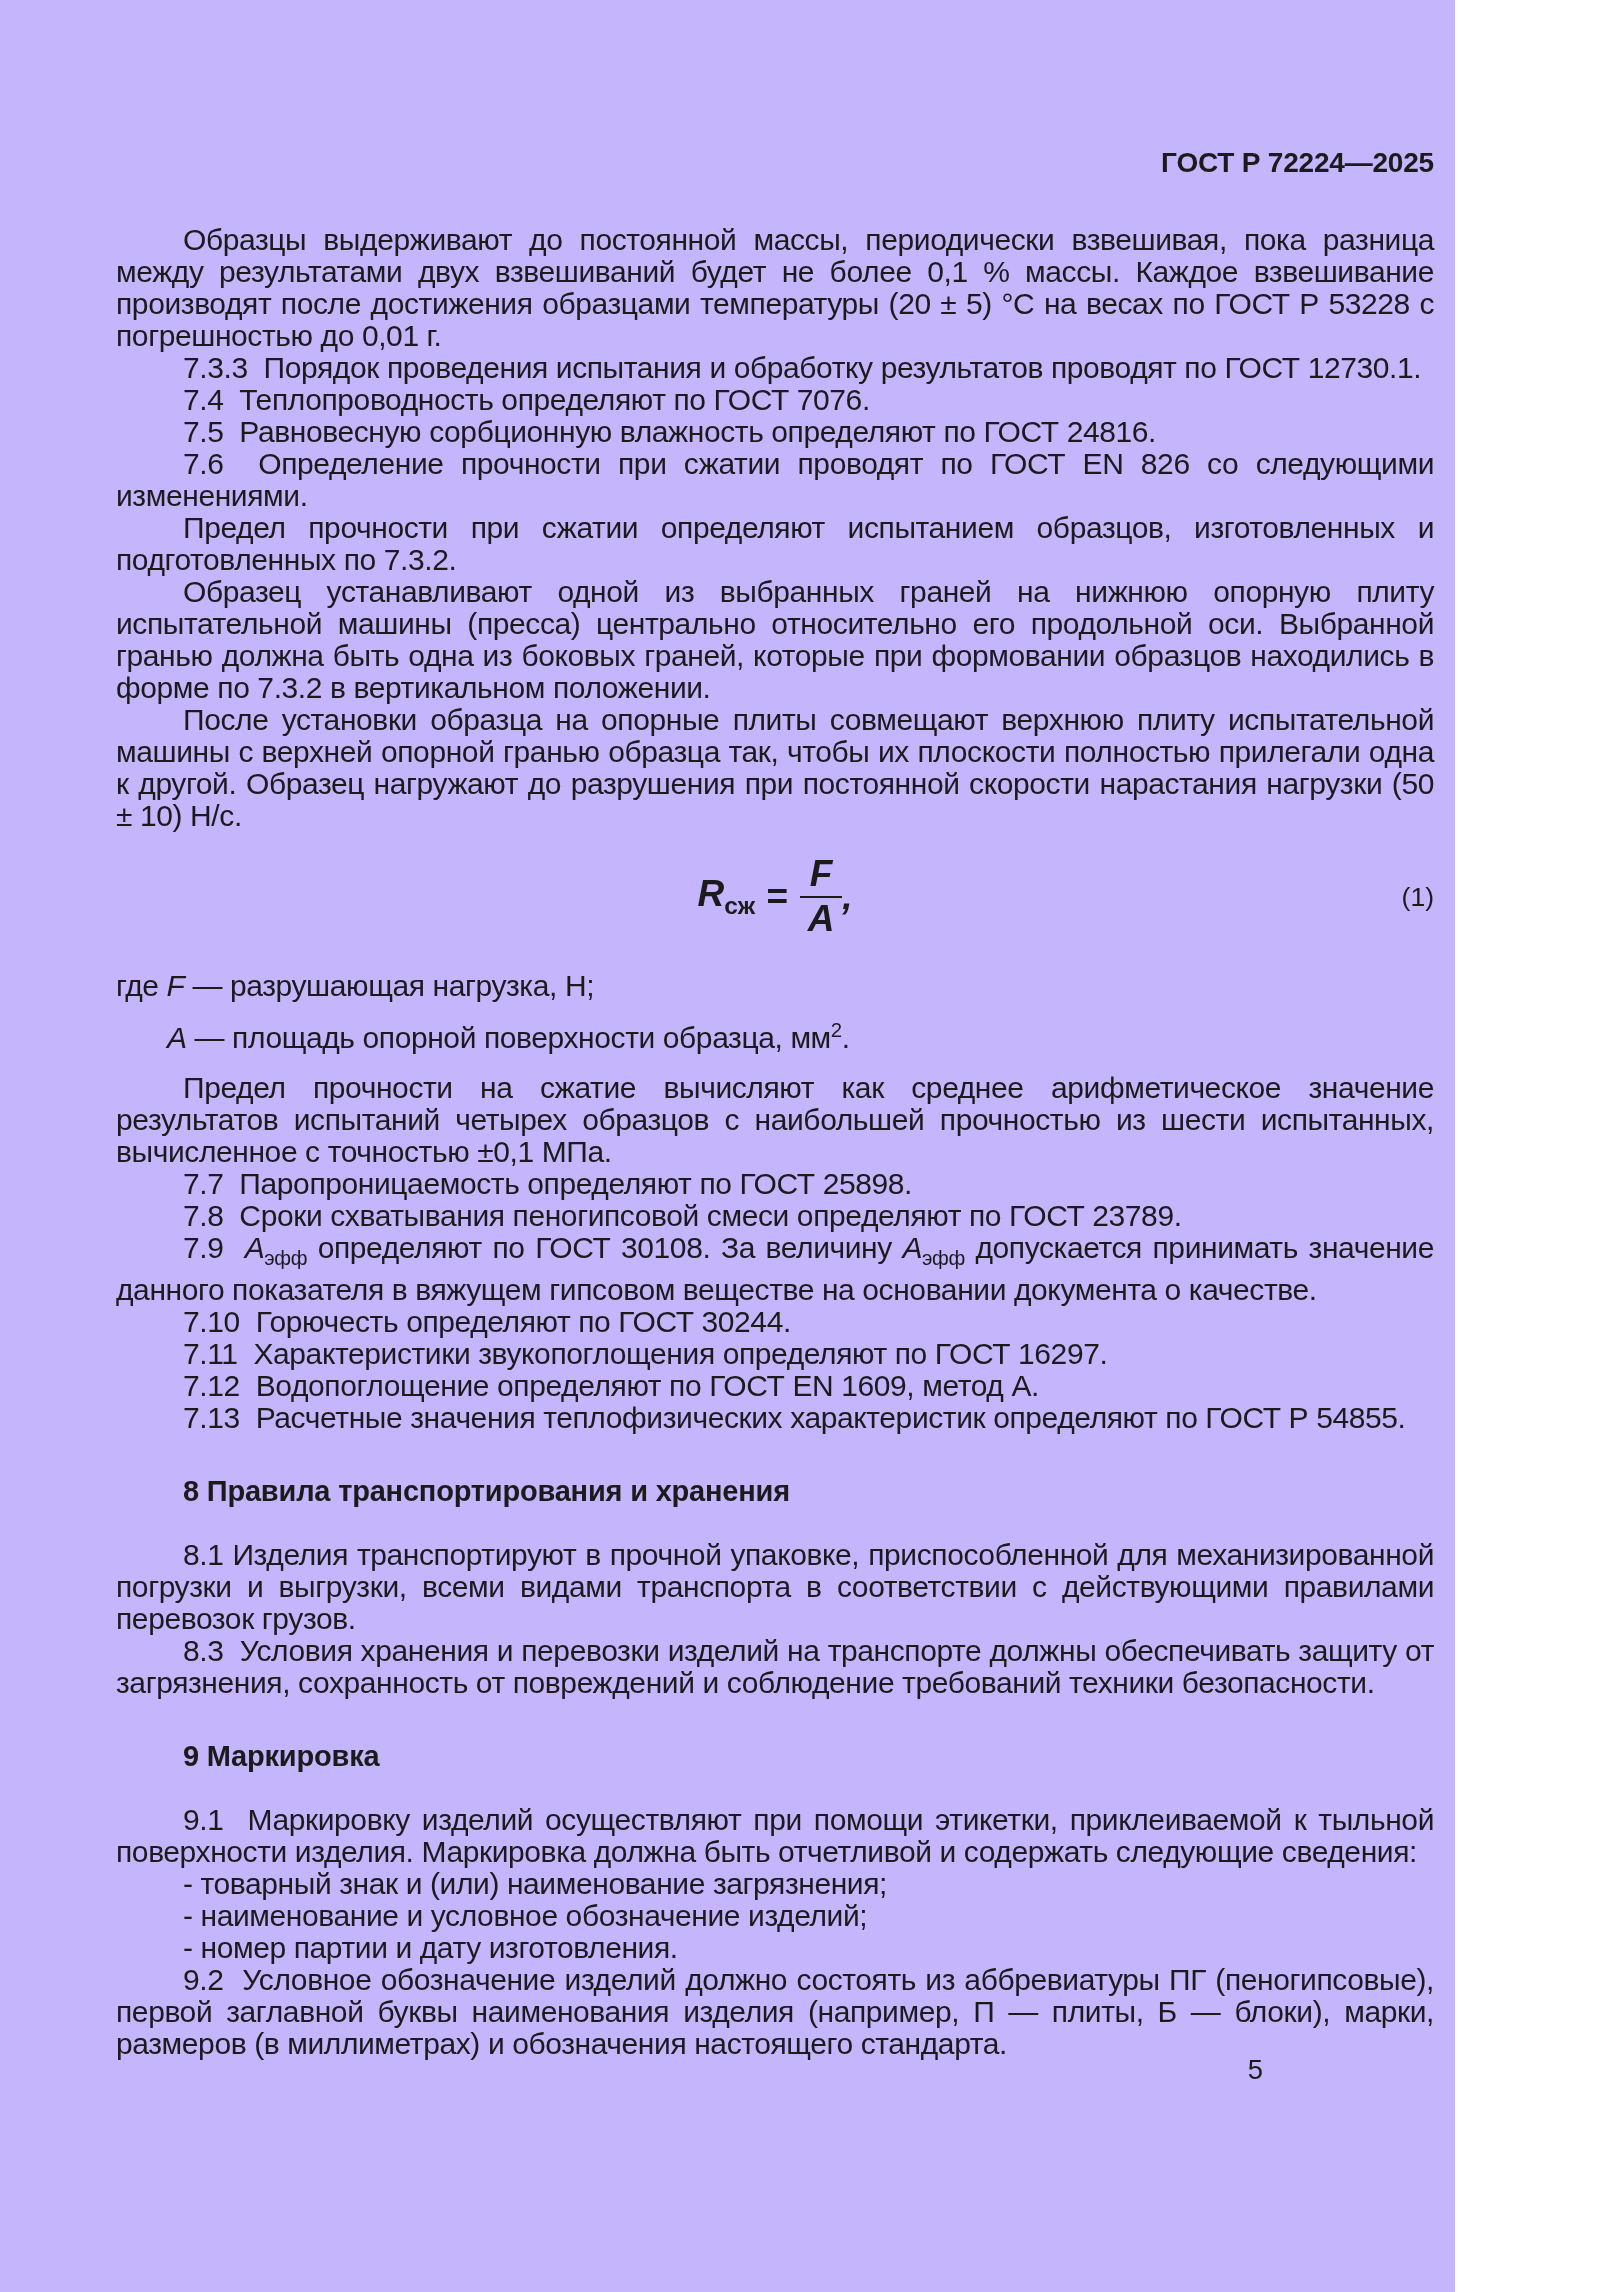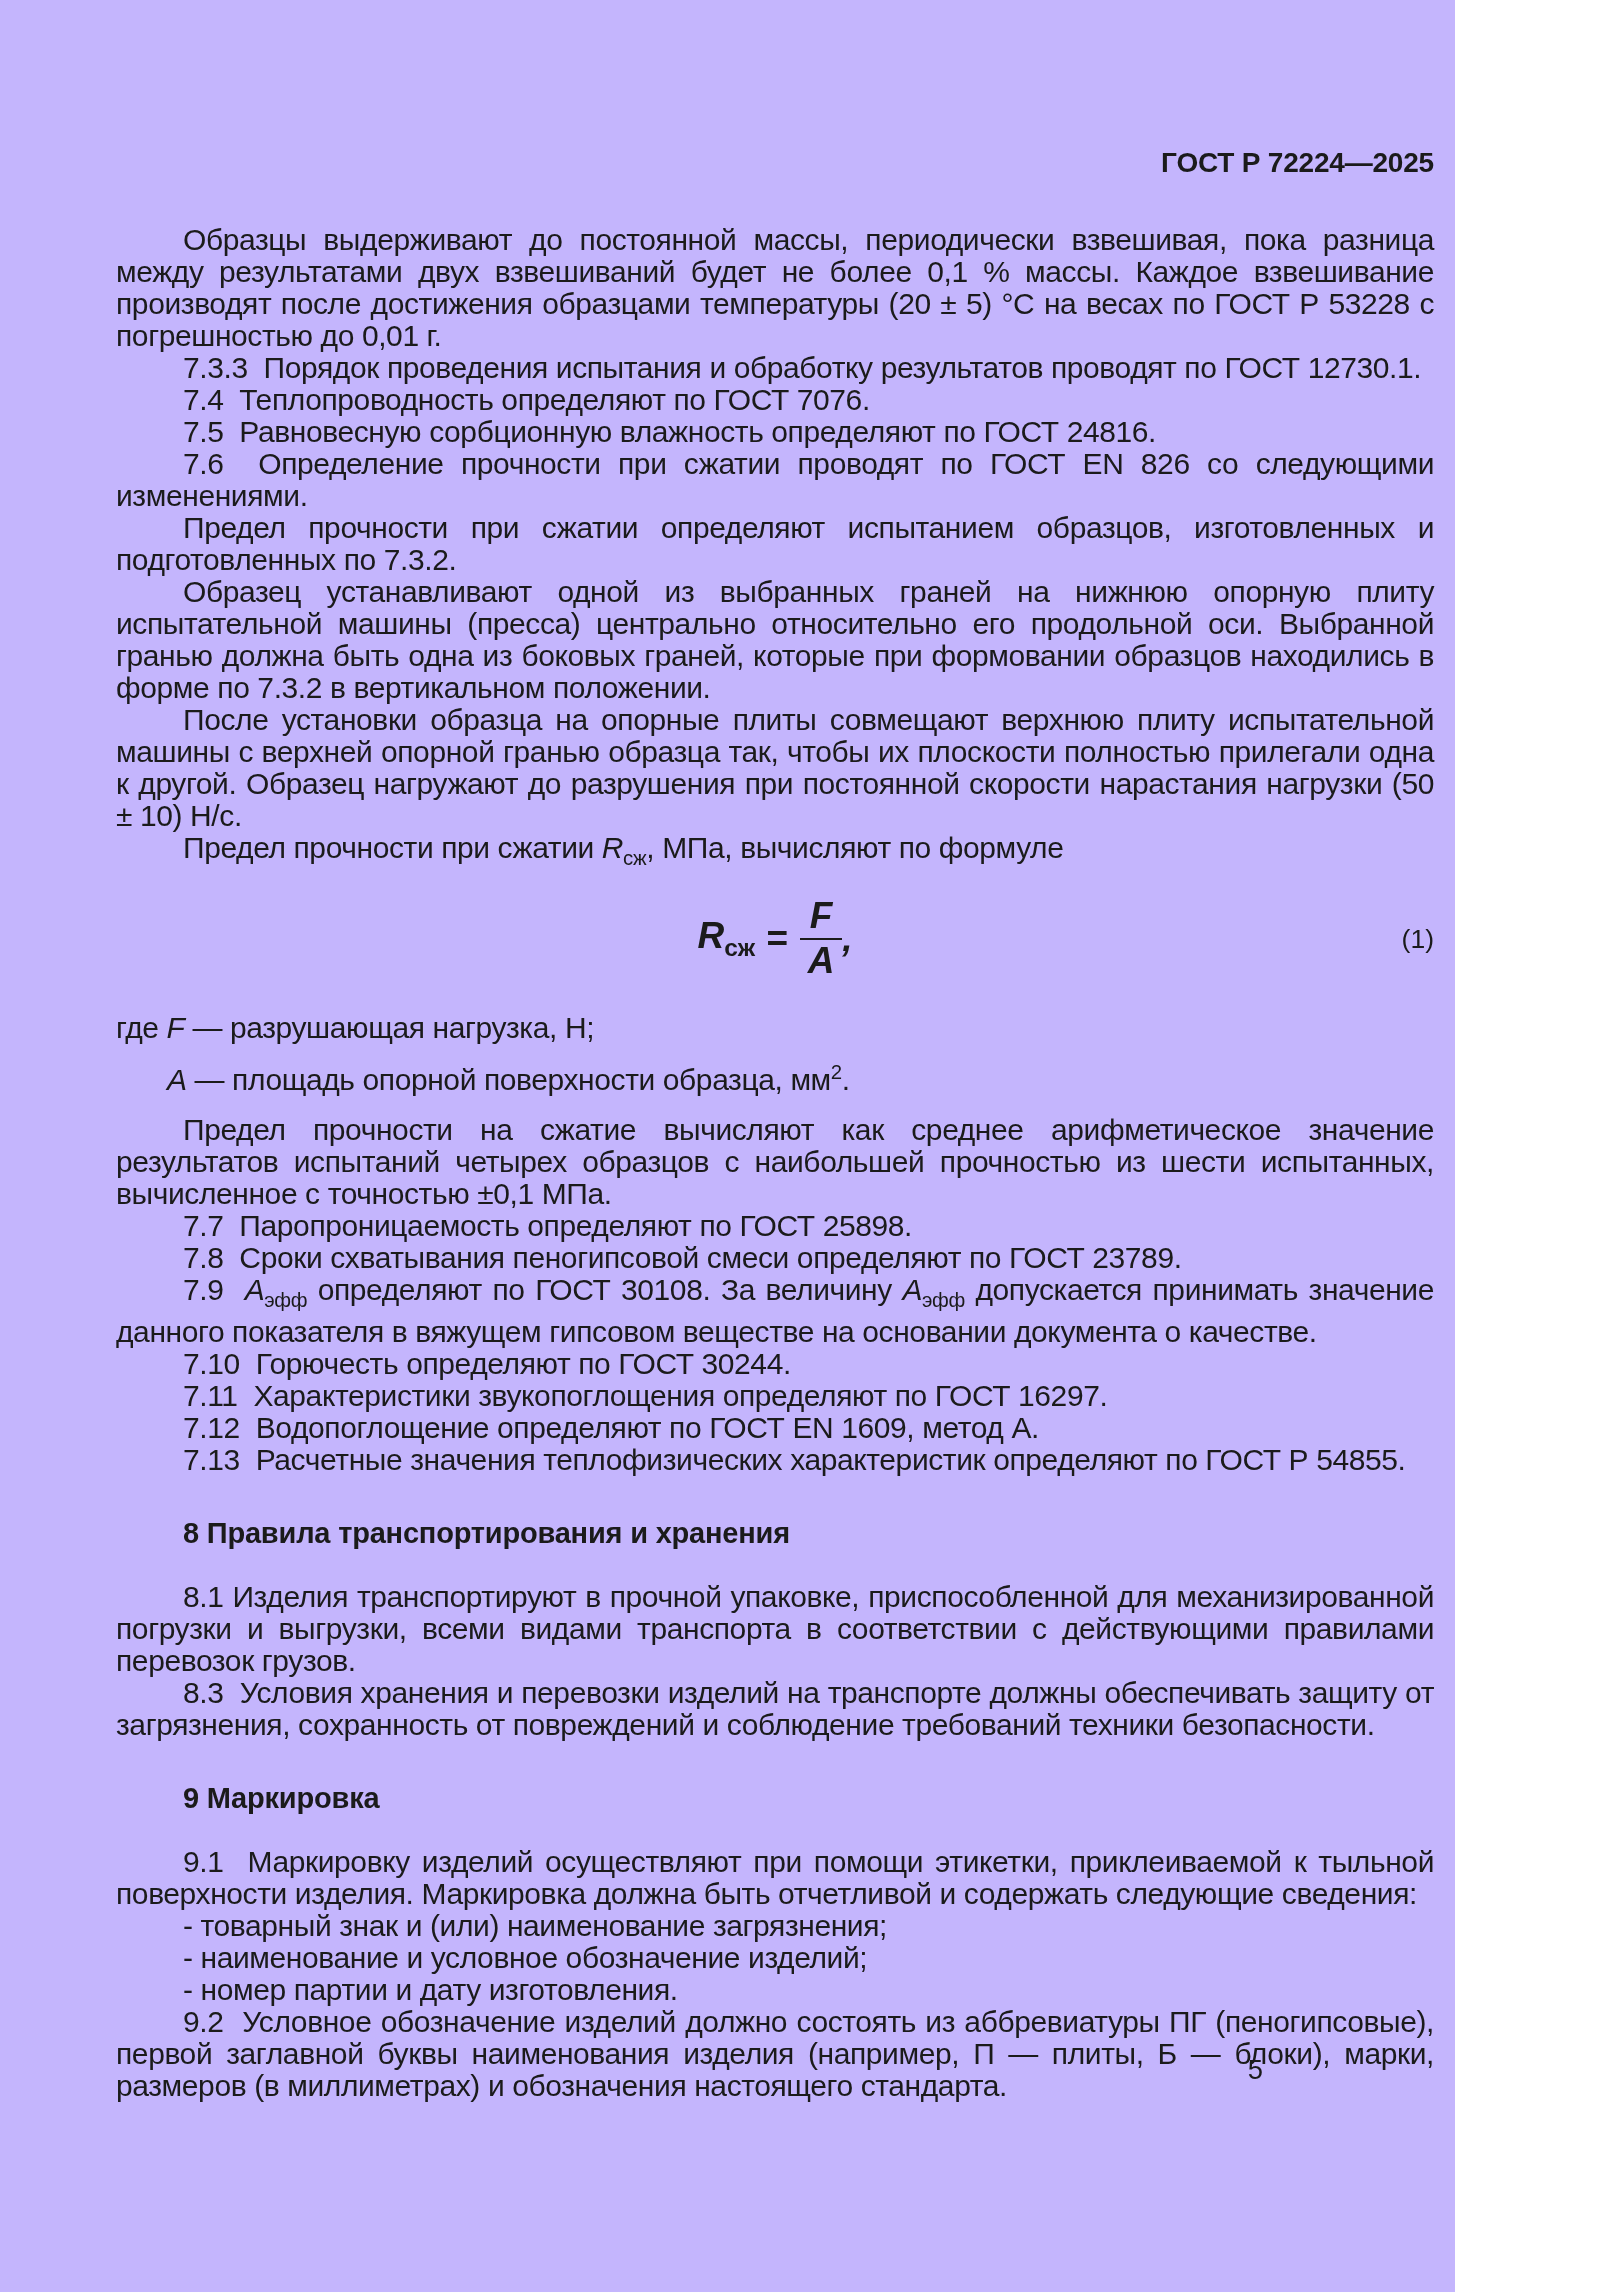--- a/index.html
+++ b/index.html
@@ -111,21 +111,20 @@
 
     <p class="body-par ind">Образцы выдерживают до постоянной массы, периодически взвешивая, пока разница между результатами двух взвешиваний будет не более 0,1 % массы. Каждое взвешивание производят после достижения образцами температуры (20 ± 5) °С на весах по ГОСТ Р 53228 с погрешностью до 0,01 г.</p>
     <p class="body-par ind">7.3.3&nbsp; Порядок проведения испытания и обработку результатов проводят по ГОСТ 12730.1.</p>
     <p class="body-par ind">7.4&nbsp; Теплопроводность определяют по ГОСТ 7076.</p>
     <p class="body-par ind">7.5&nbsp; Равновесную сорбционную влажность определяют по ГОСТ 24816.</p>
     <p class="body-par ind">7.6&nbsp; Определение прочности при сжатии проводят по ГОСТ EN 826 со следующими изменениями.</p>
     <p class="body-par ind">Предел прочности при сжатии определяют испытанием образцов, изготовленных и подготовленных по 7.3.2.</p>
     <p class="body-par ind">Образец устанавливают одной из выбранных граней на нижнюю опорную плиту испытательной машины (пресса) центрально относительно его продольной оси. Выбранной гранью должна быть одна из боковых граней, которые при формовании образцов находились в форме по 7.3.2 в вертикальном положении.</p>
     <p class="body-par ind">После установки образца на опорные плиты совмещают верхнюю плиту испытательной машины с верхней опорной гранью образца так, чтобы их плоскости полностью прилегали одна к другой. Образец нагружают до разрушения при постоянной скорости нарастания нагрузки (50 ± 10) Н/с.</p>
 
-    <p class="body-par ind"><span>Предел прочности при сжатии </span><span class="var">R</span><sub>сж</sub><span>, МПа, вычисляют по формуле</span></p>
 
     <div class="formula-row">
       <span class="formula-center">
         <span><span>R</span><sub>сж</sub></span>
         <span class="f-eq">=</span>
         <span class="frac">
           <span class="num">F</span>
           <span class="den">A</span>
         </span>
         <span>,</span>

